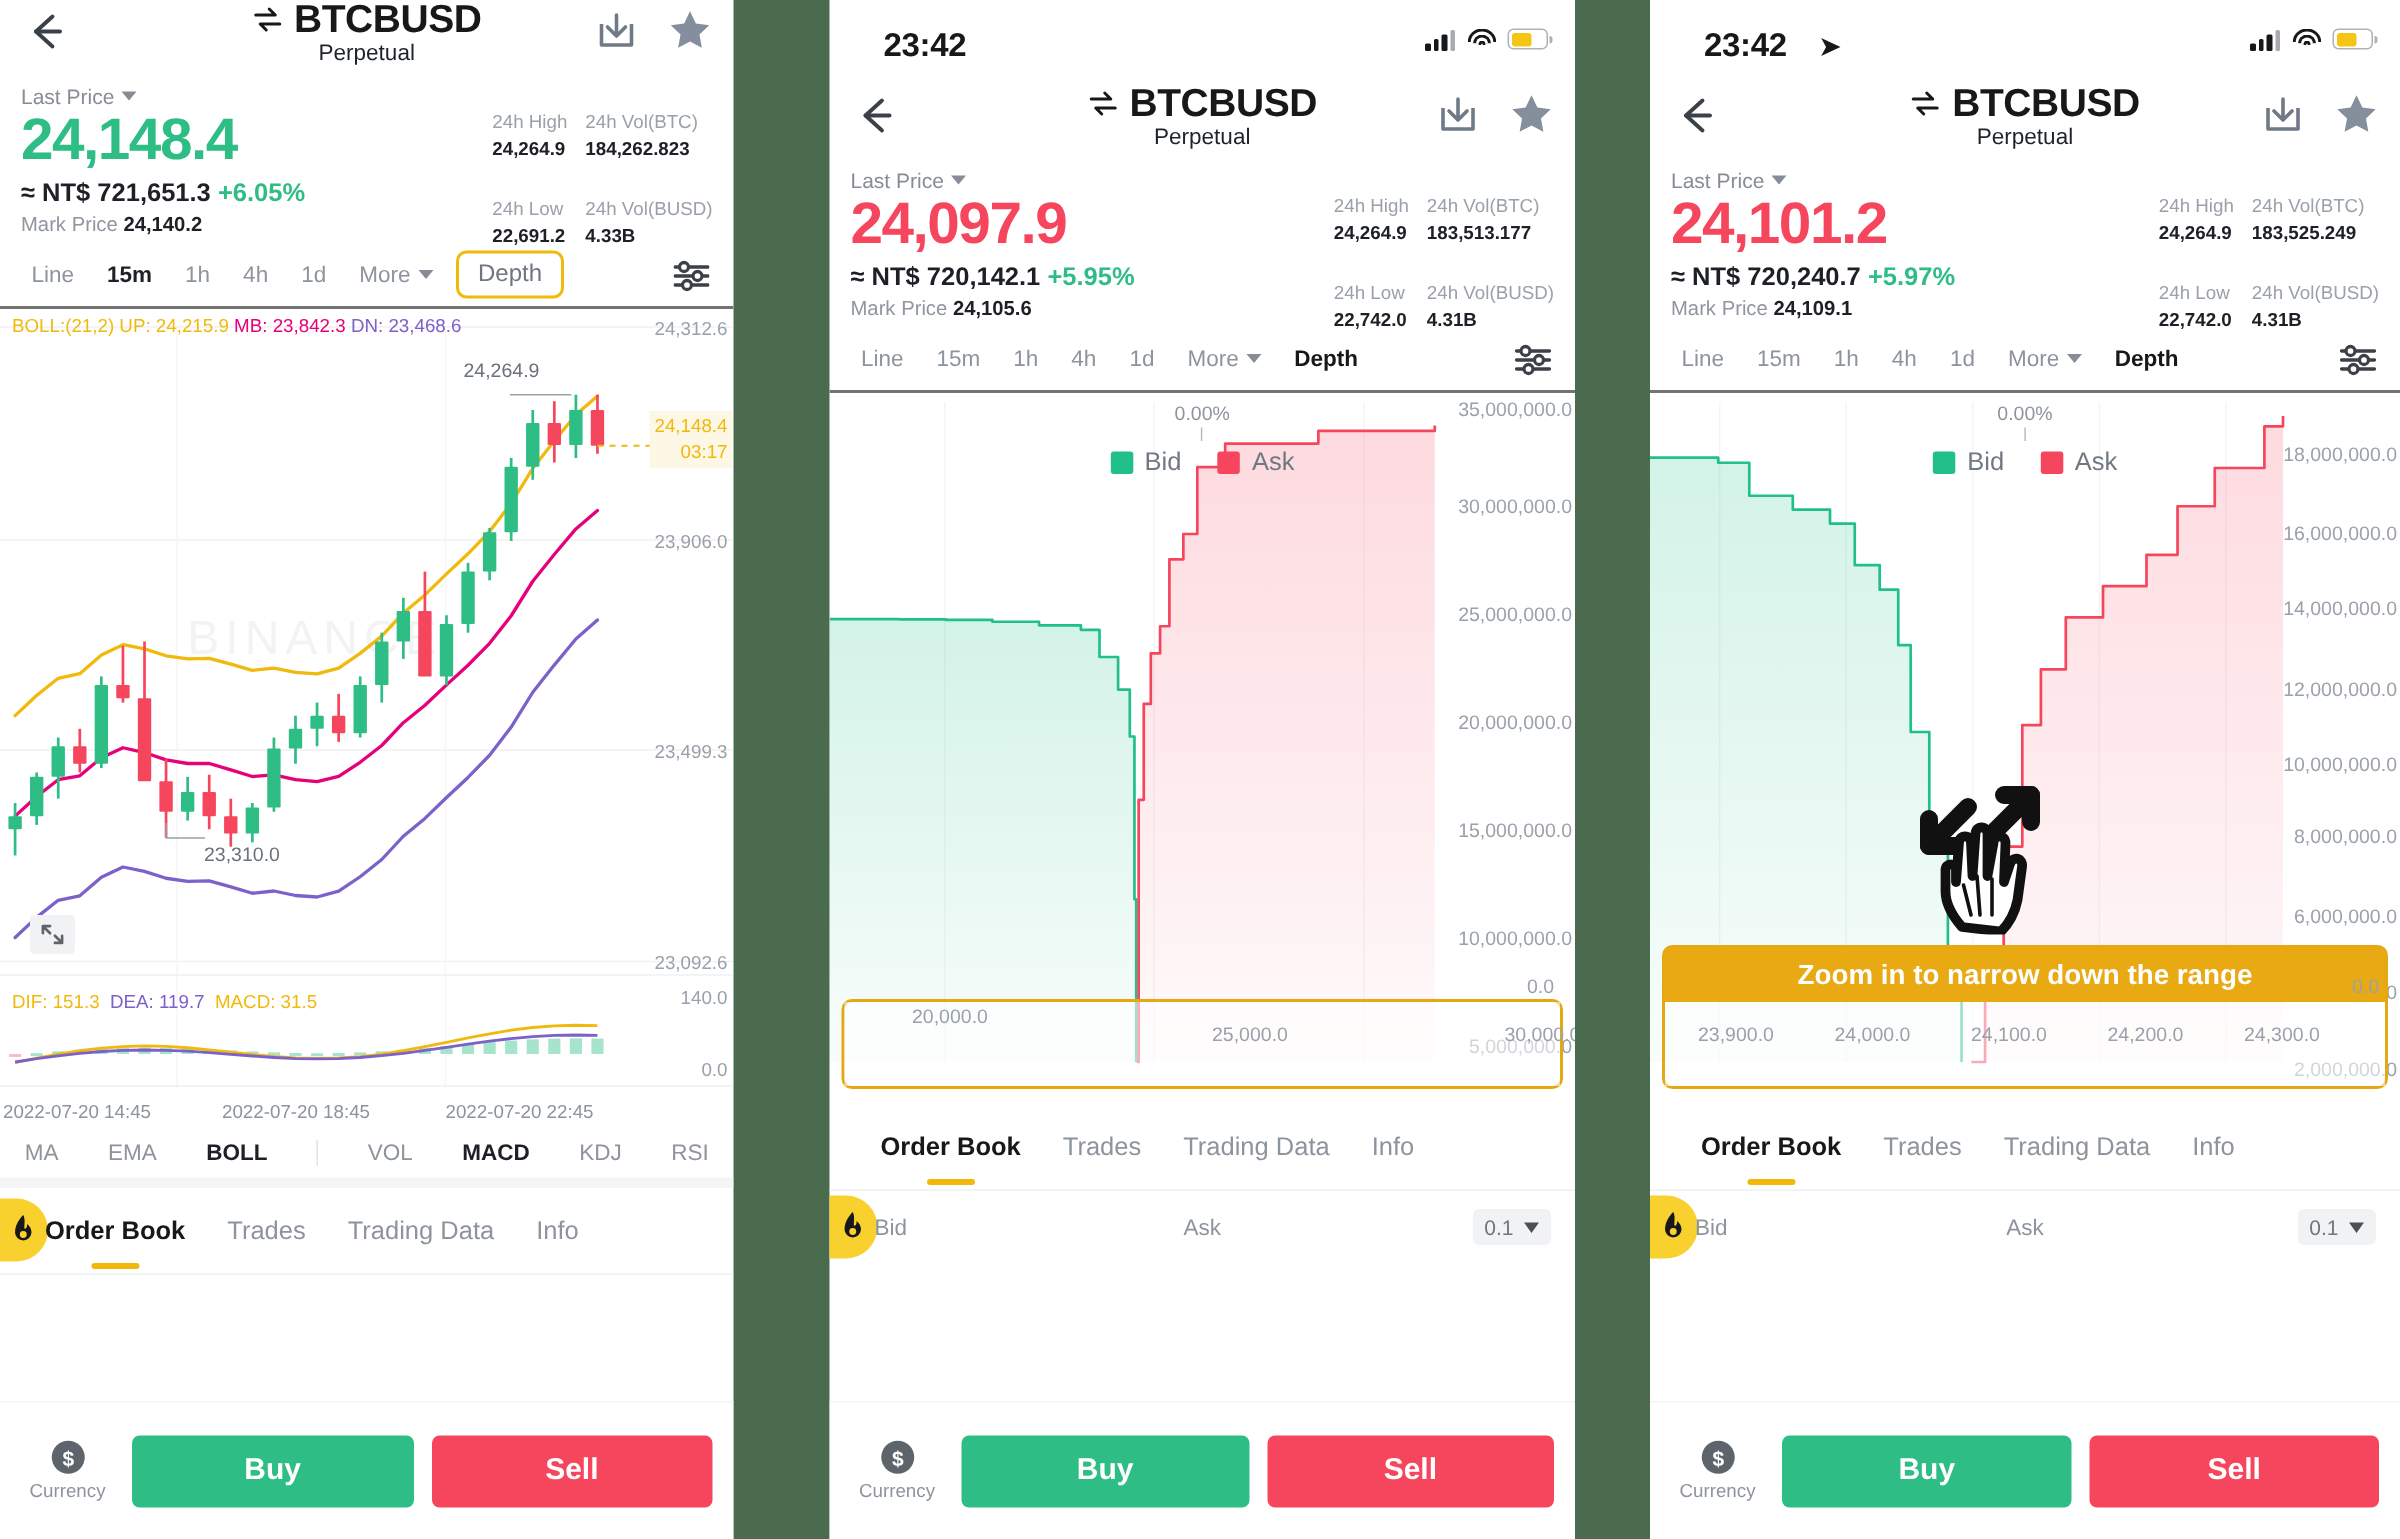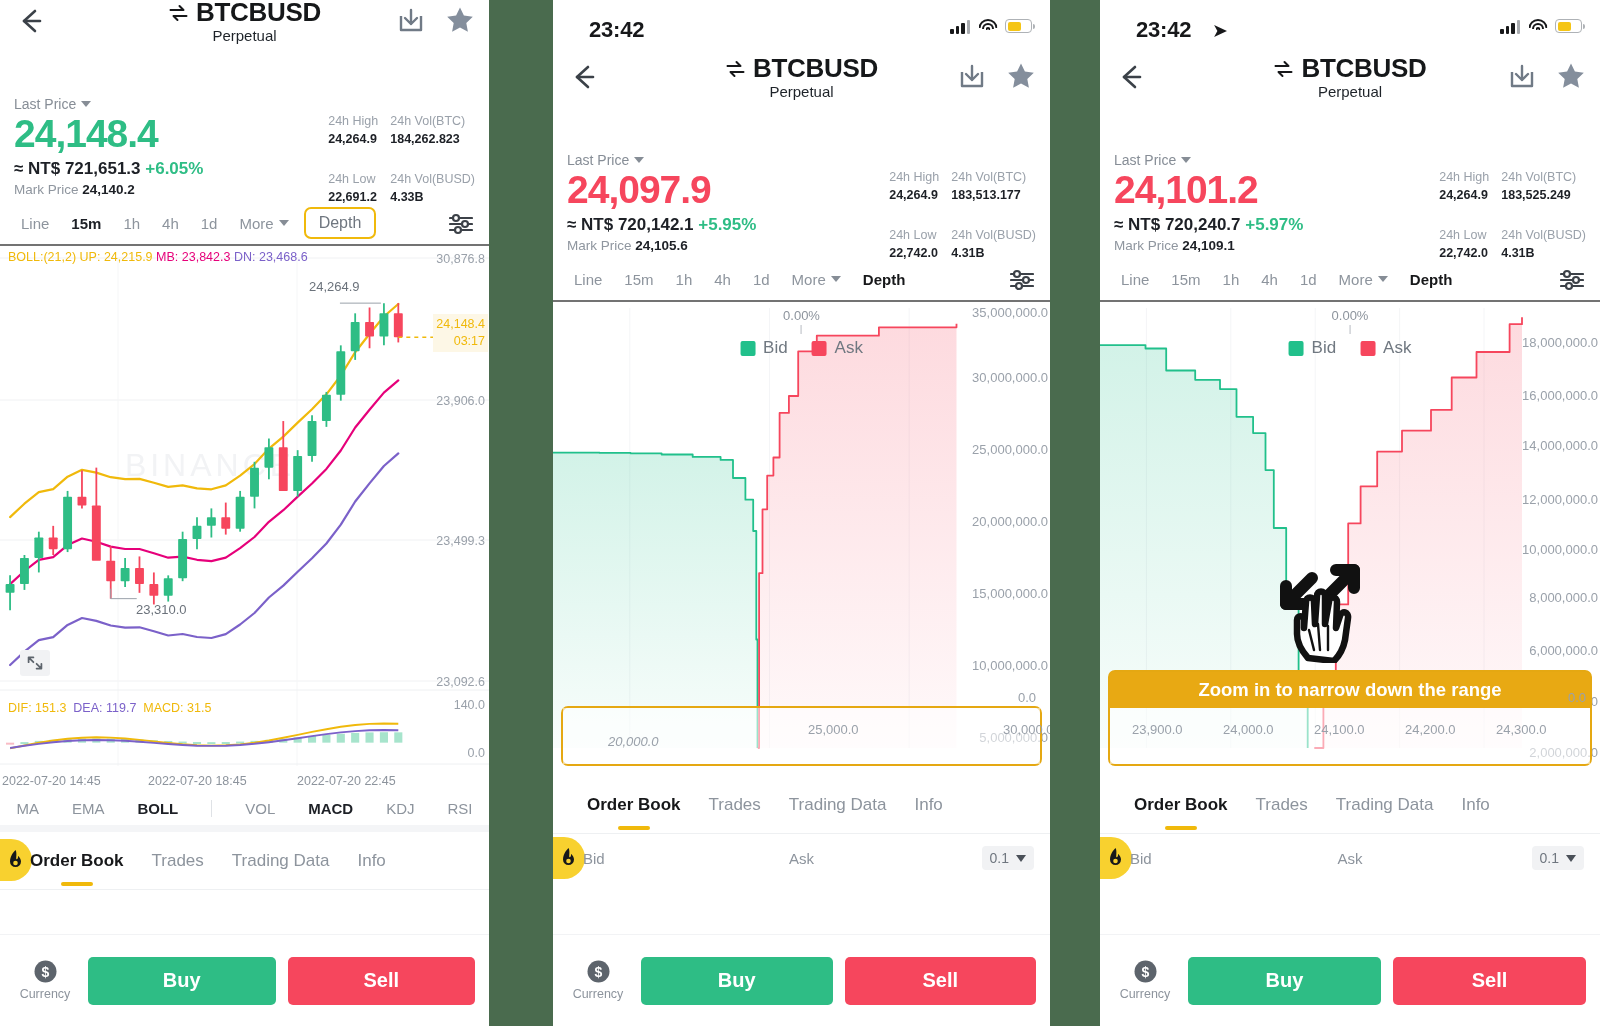--- a/index.html
+++ b/index.html
@@ -48,21 +48,21 @@
   .sym-wrap { position:absolute; left:50%; transform:translateX(-50%); top:-3px; text-align:center; }
   .sym-line { display:flex; align-items:center; justify-content:center; gap:8px; }
   .swap { width:20px; height:20px; color:#17181a; }
   .sym { font-size:26px; font-weight:bold; color:#16181a; letter-spacing:-0.3px; }
   .perp { font-size:15px; color:#1e2329; margin-top:-1px; }
   .nav-right { position:absolute; right:14px; top:5px; display:flex; gap:20px; align-items:center; }
   .share-ic { width:28px; height:28px; color:#707a86; }
   .star-ic { width:30px; height:30px; color:#848e9c; }
 
   
-  .ticker { position:relative; padding:6px 14px 8px 14px; height:112px;margin-top:40px; }
+  .ticker { position:relative; padding:6px 14px 8px 14px; height:112px; }
   .lastprice-lbl { font-size:14px; color:#868d96; display:flex; align-items:center; gap:5px; }
   .caret { width:0;height:0;border-left:5px solid transparent;border-right:5px solid transparent;border-top:6px solid #868d96; }
   .bigprice { font-size:39px; font-weight:bold; letter-spacing:-1px; line-height:1.07; margin-top:1px; }
   .bigprice.up { color:#2ebd85; }
   .bigprice.down { color:#f6465d; }
   .fiat-row { font-size:17px; font-weight:bold; color:#1d2026; margin-top:4px; }
   .fiat-row .pct { color:#2ebd85; font-weight:bold; }
   .mark-row { font-size:13.5px; color:#8f969f; margin-top:3px; }
   .mark-row b { color:#1d2026; font-weight:bold; font-size:13.5px; }
   .stats { position:absolute; right:14px; top:22px; display:grid; grid-template-columns:auto auto; column-gap:12px; row-gap:0; }
@@ -339,21 +339,21 @@
           <rect x="322.3579937304075" y="488.7817405474665" width="8.104702194357365" height="7.884926119200202" fill="#a7e4cc"></rect>
           <rect x="336.73730407523504" y="487.7282356307748" width="8.104702194357365" height="8.938431035891881" fill="#a7e4cc"></rect>
           <rect x="351.11661442006266" y="486.9231552757825" width="8.104702194357365" height="9.74351139088418" fill="#a7e4cc"></rect>
           <rect x="365.4959247648902" y="486.4145402378475" width="8.104702194357365" height="10.252126428819167" fill="#a7e4cc"></rect>
           <rect x="379.87523510971783" y="486.22171442505277" width="8.104702194357365" height="10.444952241613919" fill="#a7e4cc"></rect>
           <rect x="394.2545454545454" y="486.3334131051654" width="8.104702194357365" height="10.333253561501294" fill="#a7e4cc"></rect>
           <path d="M10.1 502.4 L24.4 499.5 L38.8 496.8 L53.2 494.5 L67.6 492.7 L82.0 491.7 L96.3 491.3 L110.7 491.6 L125.1 492.5 L139.5 493.9 L153.9 495.4 L168.2 497.0 L182.6 498.3 L197.0 499.2 L211.4 499.6 L225.8 499.3 L240.1 498.4 L254.5 496.7 L268.9 494.5 L283.3 491.8 L297.7 488.9 L312.0 485.9 L326.4 483.2 L340.8 480.8 L355.2 479.0 L369.5 477.9 L383.9 477.5 L398.3 477.7" fill="none" stroke="#f0b90b" stroke-width="1.9" stroke-linejoin="round"></path>
           <path d="M10.1 502.0 L24.4 499.8 L38.8 497.9 L53.2 496.2 L67.6 495.0 L82.0 494.2 L96.3 494.0 L110.7 494.2 L125.1 494.8 L139.5 495.8 L153.9 496.9 L168.2 498.0 L182.6 499.0 L197.0 499.7 L211.4 499.9 L225.8 499.7 L240.1 499.0 L254.5 497.8 L268.9 496.2 L283.3 494.3 L297.7 492.2 L312.0 490.1 L326.4 488.1 L340.8 486.4 L355.2 485.1 L369.5 484.3 L383.9 484.0 L398.3 484.2" fill="none" stroke="#7b61c9" stroke-width="1.9" stroke-linejoin="round"></path>
         </svg>
 
-      <div class="ylab" style="top:6px;">30,876.8</div>
+      <div class="ylab" style="top:6px;">24,312.6</div>
       <div class="ylab" style="top:148px;">23,906.0</div>
       <div class="ylab" style="top:288px;">23,499.3</div>
       <div class="ylab" style="top:429px;">23,092.6</div>
       <div class="ylab" style="top:452px;">140.0</div>
       <div class="ylab" style="top:500px;">0.0</div>
 
       <div class="lastlab" style="top:68px;">
         <div>24,148.4</div>
         <div>03:17</div>
       </div>
@@ -563,21 +563,21 @@
       <div class="dylab" style="top:68px;text-align:right;">30,000,000.0</div>
       <div class="dylab" style="top:140px;">25,000,000.0</div>
       <div class="dylab" style="top:212px;">20,000,000.0</div>
       <div class="dylab" style="top:284px;">15,000,000.0</div>
       <div class="dylab" style="top:356px;">10,000,000.0</div>
       <div class="dylab" style="top:428px;">5,000,000.0</div>
 
       <div class="banner" style="bottom:10px;">
         <div class="banner-inner">
           <div class="zero-lab">0.0</div>
-          <div class="dxlab" style="left:45px;  top:26px;font-style:italic;">20,000.0</div>
+          <div class="dxlab" style="left:45px;  top:2px;">20,000.0</div>
           <div class="dxlab" style="left:245px; top:14px;">25,000.0</div>
           <div class="dxlab" style="left:440px; top:14px;">30,000.0</div>
         </div>
       </div>
     </div>
 
     <div class="obtabs">
       <span class="obtab active" style="margin-left:4px;">Order Book</span>
       <span class="obtab">Trades</span>
       <span class="obtab">Trading Data</span>

